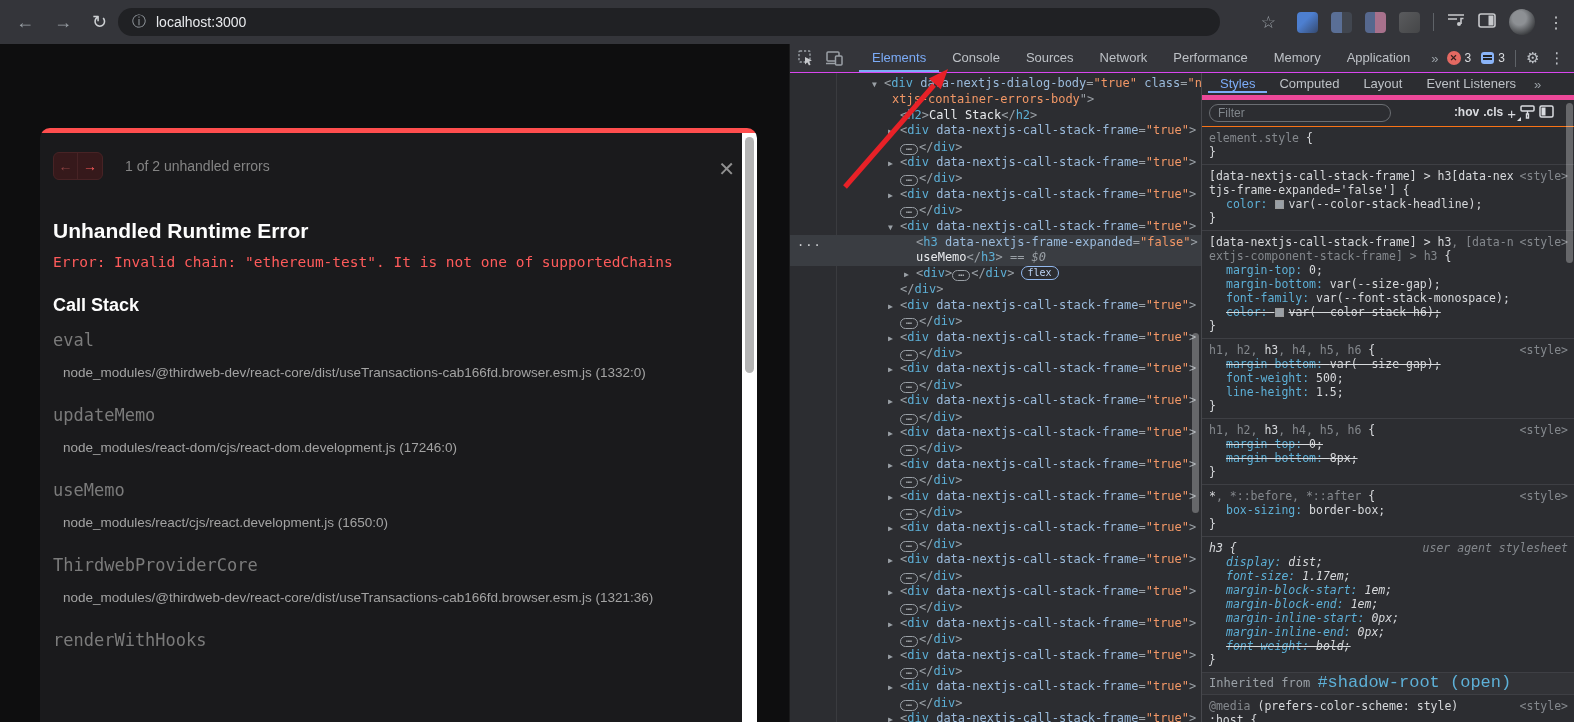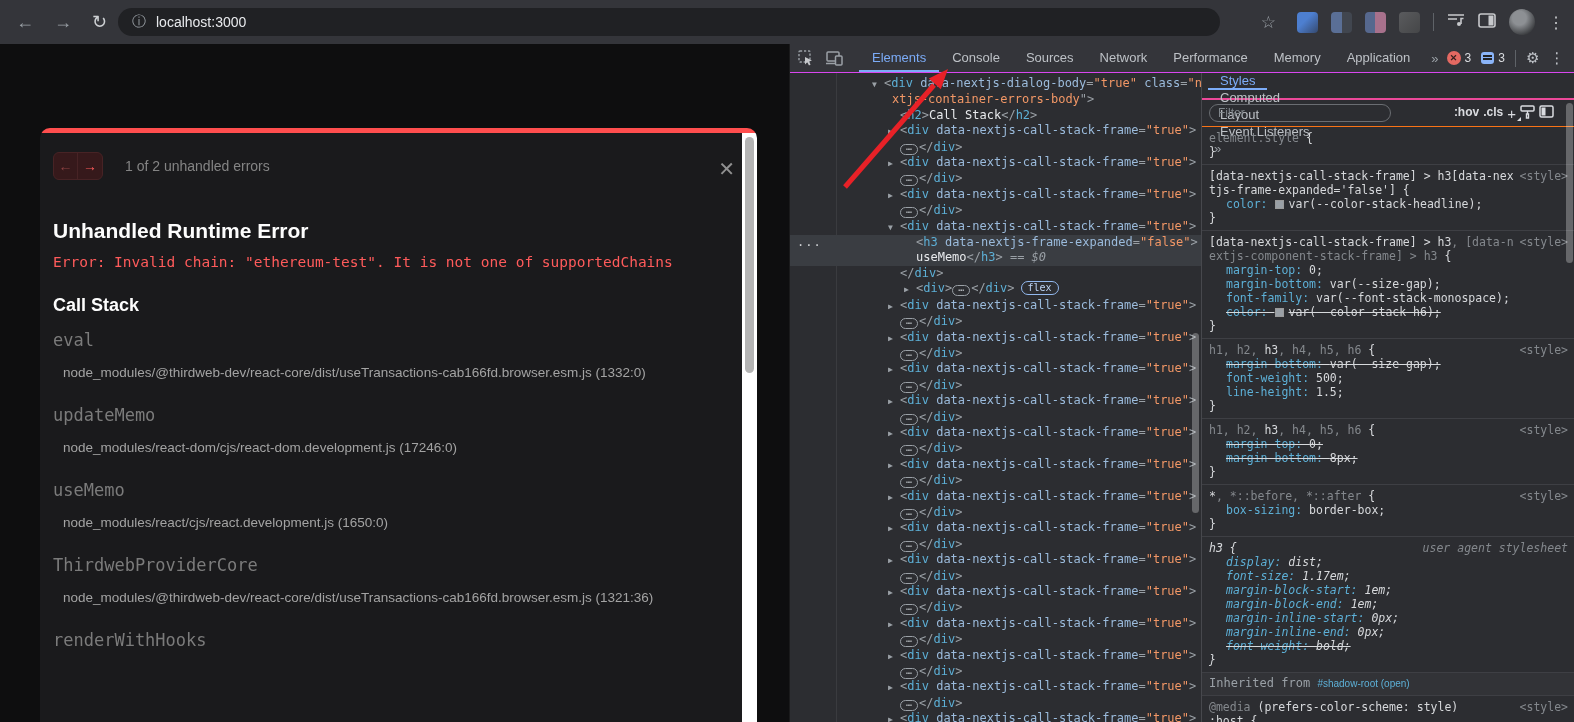--- a/index.html
+++ b/index.html
@@ -98,22 +98,22 @@
          font-size:9px; line-height:8px; text-align:center; color:#c3c7cb; vertical-align:-1px;
          margin-right:1px; }
   .flex-badge { display:inline-block; border:1px solid #93b9ef; color:#bdd4f5; border-radius:8px;
                 font-size:10px; line-height:12px; padding:0 6px; margin-left:6px; vertical-align:1px; }
   .gutter-dots { position:absolute; left:7px; top:0; color:#d0d2d5; font-size:12px; letter-spacing:1px; }
   .el-scroll { position:absolute; right:2px; top:260px; width:7px; height:180px;
                background:rgba(255,255,255,.28); border-radius:4px; }
 
   .styles-panel { flex:1; border-left:1px solid #47484d; position:relative; background:#2c2d31;
                   overflow:hidden; }
-  .sp-tabs { height:27px; border-bottom:2px solid #ec4899; display:flex; align-items:flex-start;
-             padding-left:6px;flex-direction:column; }
+  .sp-tabs { height:27px; border-bottom:5px solid #ec4899; display:flex; align-items:center;
+             padding-left:6px; }
   .sp-tab { padding:0 12px; font-size:13px; color:#bdc1c6; display:flex; align-items:center;
             border-bottom:2px solid transparent; }
   .sp-tab.active { color:#7cacf8; border-bottom-color:#7cacf8; }
   .sp-more { color:#9aa0a6; font-size:13px; display:flex; align-items:center; padding:0 6px; }
   .sp-toolbar { height:27px; border-bottom:1px solid #f97316; display:flex; align-items:center; }
   .filter-input { margin-left:7px; width:182px; height:18px; border:1px solid #6a6d72; border-radius:9px;
                   background:transparent; color:#bdc1c6; font-size:12px; padding:0 8px; outline:none;
                   font-family:"Liberation Sans", sans-serif; }
   .filter-input::placeholder { color:#80868b; }
   .sp-tools { margin-left:auto; display:flex; gap:4px; padding-right:20px;
@@ -130,21 +130,21 @@
   .rule.italic, .rule.italic .origin { font-style:italic; }
   .sel-m { color:#d7d9dc; } .sel-u { color:#84888d; }
   .selector { word-break:break-all; white-space:pre-wrap; }
   .prop { padding-left:17px; white-space:pre-wrap; }
   .pname { color:#5db0d7; }
   .pval { color:#d7d9dc; }
   .struck { text-decoration:line-through; }
   .swatch { display:inline-block; width:9px; height:9px; border:1px solid #9a9a9a; margin:0 4px -1px 1px; }
   .inherited { border-bottom:1px solid #3e3f44; background:#323337; padding:3px 7px 4px;
                font-size:12px; color:#9aa0a6; }
-  .inherited .shadow-link { font-family:Liberation Sans, sans-serif; font-size:10px; color:#5db0d7; }
+  .inherited .shadow-link { font-family:Liberation Mono, monospace; font-size:17px; color:#5db0d7; }
   .sp-scroll { position:absolute; right:1px; top:30px; width:7px; height:160px;
                background:rgba(255,255,255,.28); border-radius:4px; }
 
   .annotation-arrow { position:absolute; left:0; top:0; z-index:50; pointer-events:none; }
 </style>
 </head>
 <body>
 
 <div class="browser-toolbar">
   <div class="nav-icons">
@@ -279,22 +279,22 @@
           <div class="trow" style="padding-left: 110px;"><span class="tk-p">&lt;</span><span class="tk-t">h2</span><span class="tk-p">&gt;</span><span class="tk-w">Call Stack</span><span class="tk-p">&lt;/</span><span class="tk-t">h2</span><span class="tk-p">&gt;</span></div>
           <div class="trow" style="padding-left: 110px;"><span class="arrow">▶</span><span class="tk-p">&lt;</span><span class="tk-t">div</span><span class="tk-p"> </span><span class="tk-a">data-nextjs-call-stack-frame</span><span class="tk-p">=</span><span class="tk-v">"true"</span><span class="tk-p">&gt;</span></div>
           <div class="trow" style="padding-left: 110px;"><span class="ell">⋯</span><span class="tk-p">&lt;/</span><span class="tk-t">div</span><span class="tk-p">&gt;</span></div>
           <div class="trow" style="padding-left: 110px;"><span class="arrow">▶</span><span class="tk-p">&lt;</span><span class="tk-t">div</span><span class="tk-p"> </span><span class="tk-a">data-nextjs-call-stack-frame</span><span class="tk-p">=</span><span class="tk-v">"true"</span><span class="tk-p">&gt;</span></div>
           <div class="trow" style="padding-left: 110px;"><span class="ell">⋯</span><span class="tk-p">&lt;/</span><span class="tk-t">div</span><span class="tk-p">&gt;</span></div>
           <div class="trow" style="padding-left: 110px;"><span class="arrow">▶</span><span class="tk-p">&lt;</span><span class="tk-t">div</span><span class="tk-p"> </span><span class="tk-a">data-nextjs-call-stack-frame</span><span class="tk-p">=</span><span class="tk-v">"true"</span><span class="tk-p">&gt;</span></div>
           <div class="trow" style="padding-left: 110px;"><span class="ell">⋯</span><span class="tk-p">&lt;/</span><span class="tk-t">div</span><span class="tk-p">&gt;</span></div>
           <div class="trow" style="padding-left: 110px;"><span class="arrow">▼</span><span class="tk-p">&lt;</span><span class="tk-t">div</span><span class="tk-p"> </span><span class="tk-a">data-nextjs-call-stack-frame</span><span class="tk-p">=</span><span class="tk-v">"true"</span><span class="tk-p">&gt;</span></div>
           <div class="trow sel" style="padding-left: 126px;"><span class="tk-p">&lt;</span><span class="tk-t">h3</span><span class="tk-p"> </span><span class="tk-a">data-nextjs-frame-expanded</span><span class="tk-p">=</span><span class="tk-v">"false"</span><span class="tk-p">&gt;</span><span class="gutter-dots">...</span></div>
           <div class="trow sel" style="padding-left: 126px;"><span class="tk-w">useMemo</span><span class="tk-p">&lt;/</span><span class="tk-t">h3</span><span class="tk-p">&gt;</span><span class="tk-d"> == $0</span></div>
+          <div class="trow" style="padding-left: 126px;"><span class="arrow">▶</span><span class="tk-p">&lt;</span><span class="tk-t">div</span><span class="tk-p">&gt;</span><span class="ell">⋯</span><span class="tk-p">&lt;/</span><span class="tk-t">div</span><span class="tk-p">&gt;</span><span class="flex-badge">flex</span></div>
           <div class="trow" style="padding-left: 110px;"><span class="tk-p">&lt;/</span><span class="tk-t">div</span><span class="tk-p">&gt;</span></div>
-          <div class="trow" style="padding-left: 126px;"><span class="arrow">▶</span><span class="tk-p">&lt;</span><span class="tk-t">div</span><span class="tk-p">&gt;</span><span class="ell">⋯</span><span class="tk-p">&lt;/</span><span class="tk-t">div</span><span class="tk-p">&gt;</span><span class="flex-badge">flex</span></div>
           <div class="trow" style="padding-left: 110px;"><span class="arrow">▶</span><span class="tk-p">&lt;</span><span class="tk-t">div</span><span class="tk-p"> </span><span class="tk-a">data-nextjs-call-stack-frame</span><span class="tk-p">=</span><span class="tk-v">"true"</span><span class="tk-p">&gt;</span></div>
           <div class="trow" style="padding-left: 110px;"><span class="ell">⋯</span><span class="tk-p">&lt;/</span><span class="tk-t">div</span><span class="tk-p">&gt;</span></div>
           <div class="trow" style="padding-left: 110px;"><span class="arrow">▶</span><span class="tk-p">&lt;</span><span class="tk-t">div</span><span class="tk-p"> </span><span class="tk-a">data-nextjs-call-stack-frame</span><span class="tk-p">=</span><span class="tk-v">"true"</span><span class="tk-p">&gt;</span></div>
           <div class="trow" style="padding-left: 110px;"><span class="ell">⋯</span><span class="tk-p">&lt;/</span><span class="tk-t">div</span><span class="tk-p">&gt;</span></div>
           <div class="trow" style="padding-left: 110px;"><span class="arrow">▶</span><span class="tk-p">&lt;</span><span class="tk-t">div</span><span class="tk-p"> </span><span class="tk-a">data-nextjs-call-stack-frame</span><span class="tk-p">=</span><span class="tk-v">"true"</span><span class="tk-p">&gt;</span></div>
           <div class="trow" style="padding-left: 110px;"><span class="ell">⋯</span><span class="tk-p">&lt;/</span><span class="tk-t">div</span><span class="tk-p">&gt;</span></div>
           <div class="trow" style="padding-left: 110px;"><span class="arrow">▶</span><span class="tk-p">&lt;</span><span class="tk-t">div</span><span class="tk-p"> </span><span class="tk-a">data-nextjs-call-stack-frame</span><span class="tk-p">=</span><span class="tk-v">"true"</span><span class="tk-p">&gt;</span></div>
           <div class="trow" style="padding-left: 110px;"><span class="ell">⋯</span><span class="tk-p">&lt;/</span><span class="tk-t">div</span><span class="tk-p">&gt;</span></div>
           <div class="trow" style="padding-left: 110px;"><span class="arrow">▶</span><span class="tk-p">&lt;</span><span class="tk-t">div</span><span class="tk-p"> </span><span class="tk-a">data-nextjs-call-stack-frame</span><span class="tk-p">=</span><span class="tk-v">"true"</span><span class="tk-p">&gt;</span></div>
           <div class="trow" style="padding-left: 110px;"><span class="ell">⋯</span><span class="tk-p">&lt;/</span><span class="tk-t">div</span><span class="tk-p">&gt;</span></div>

